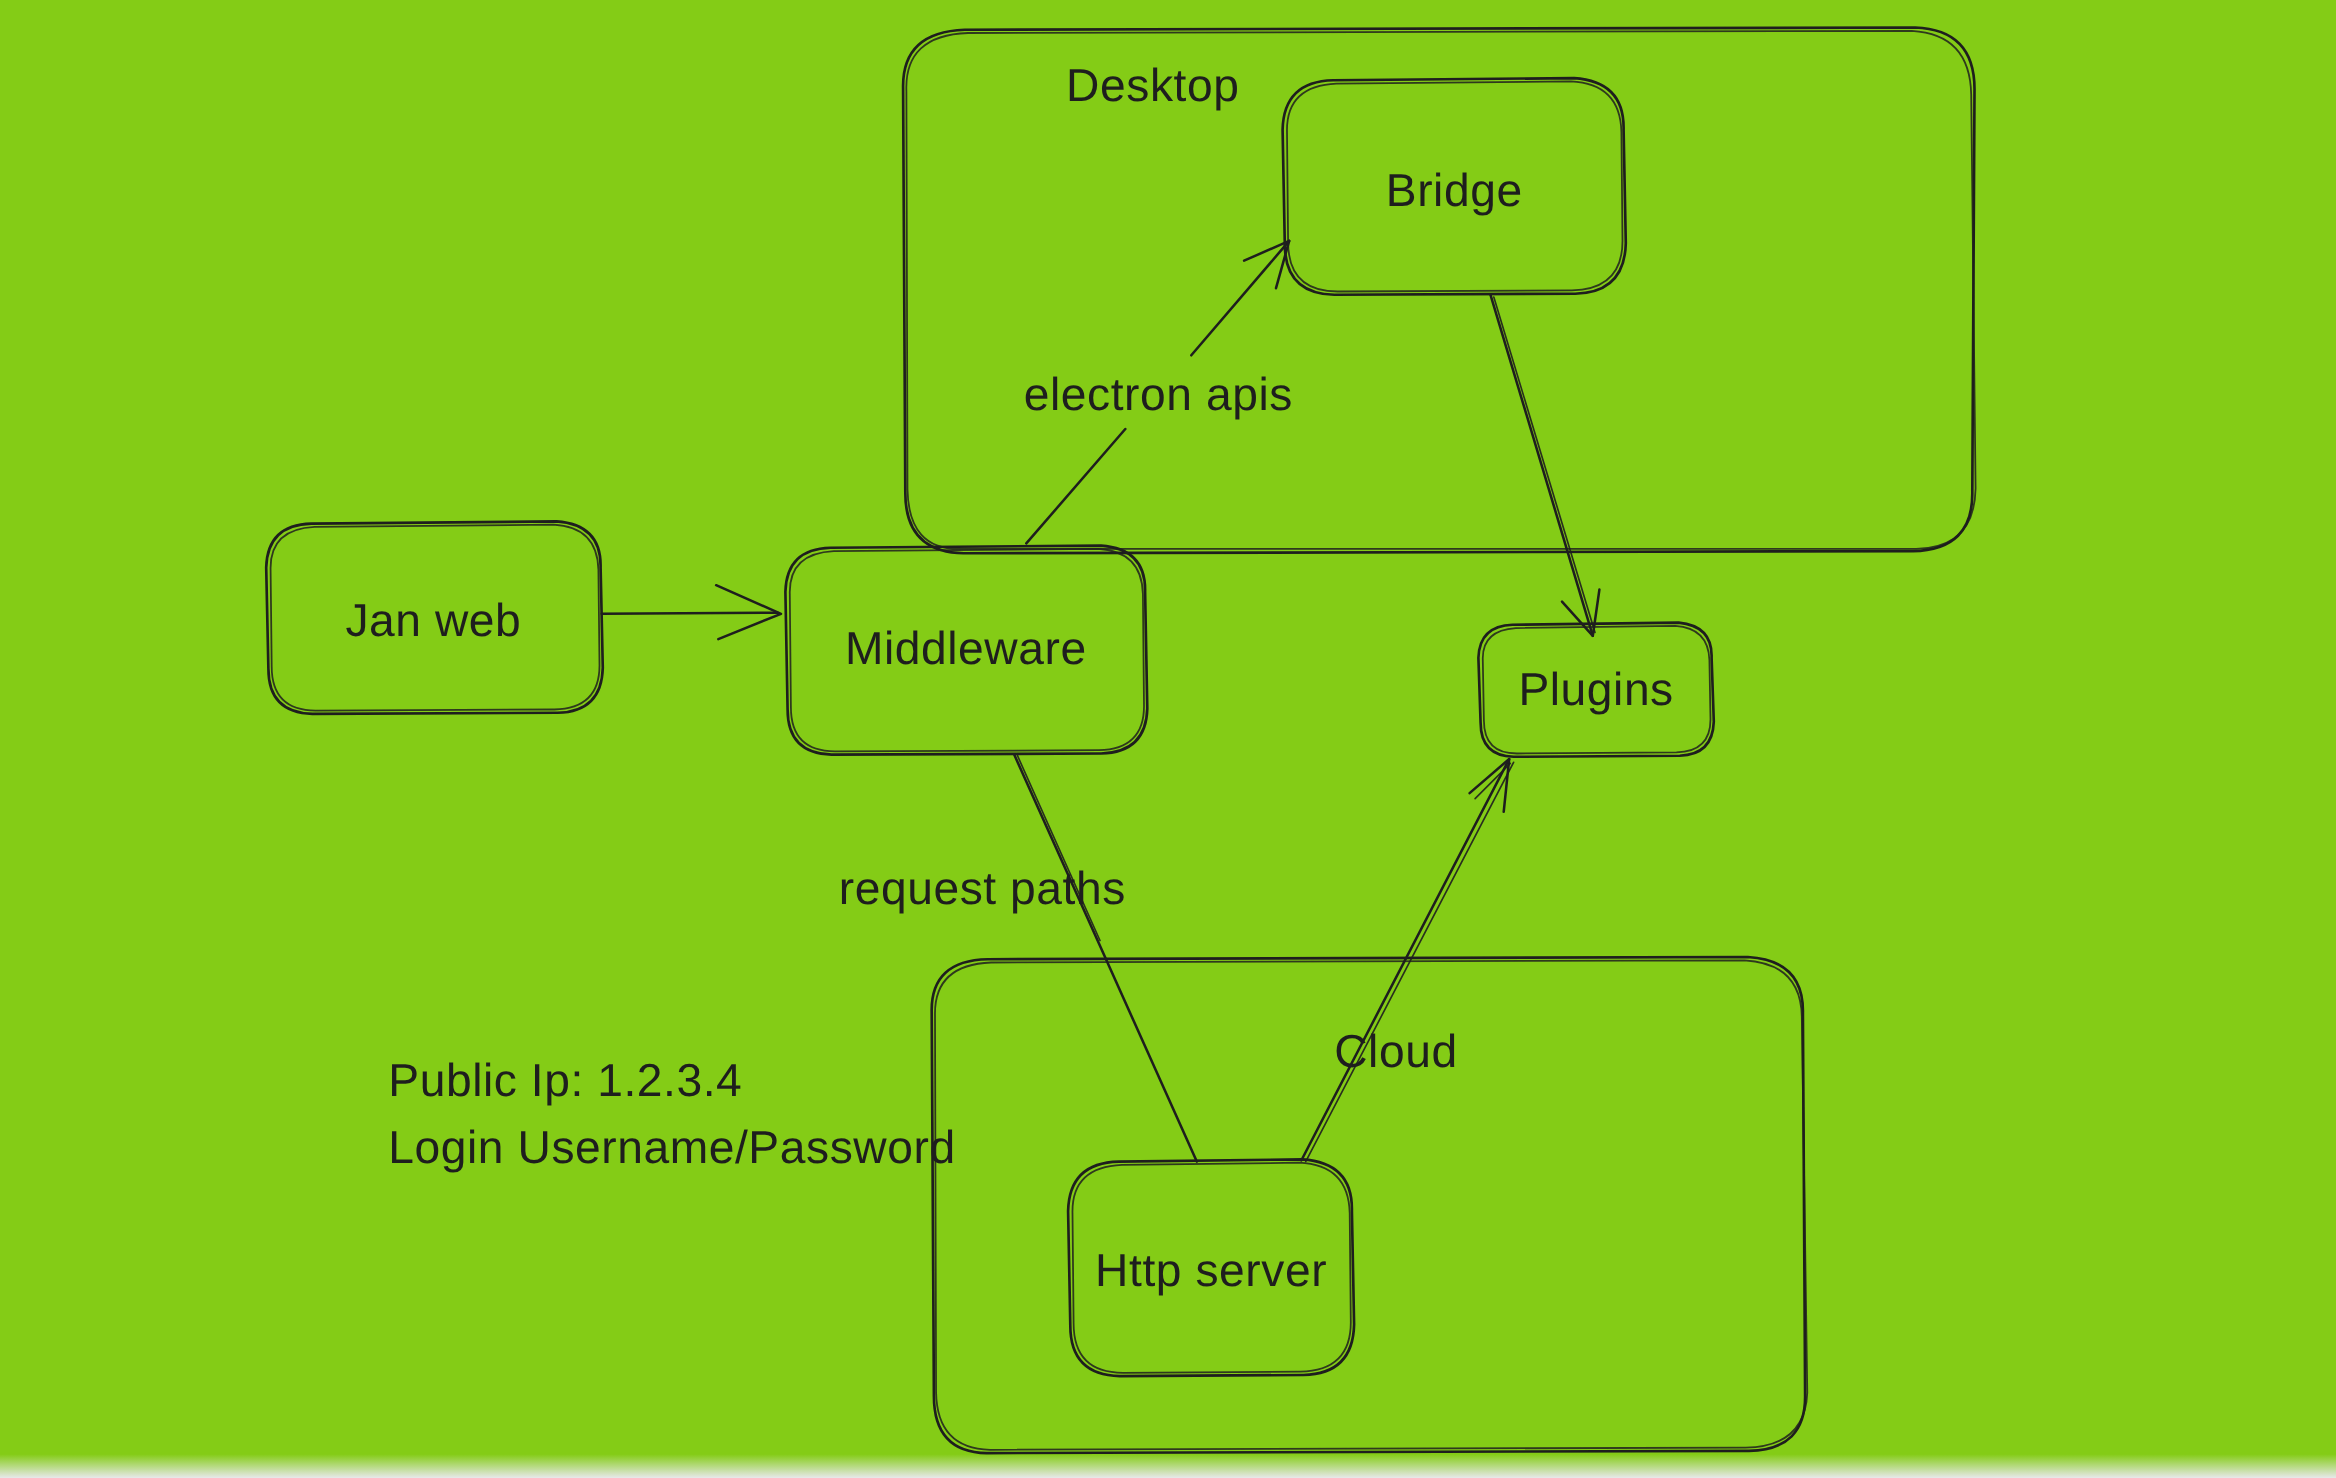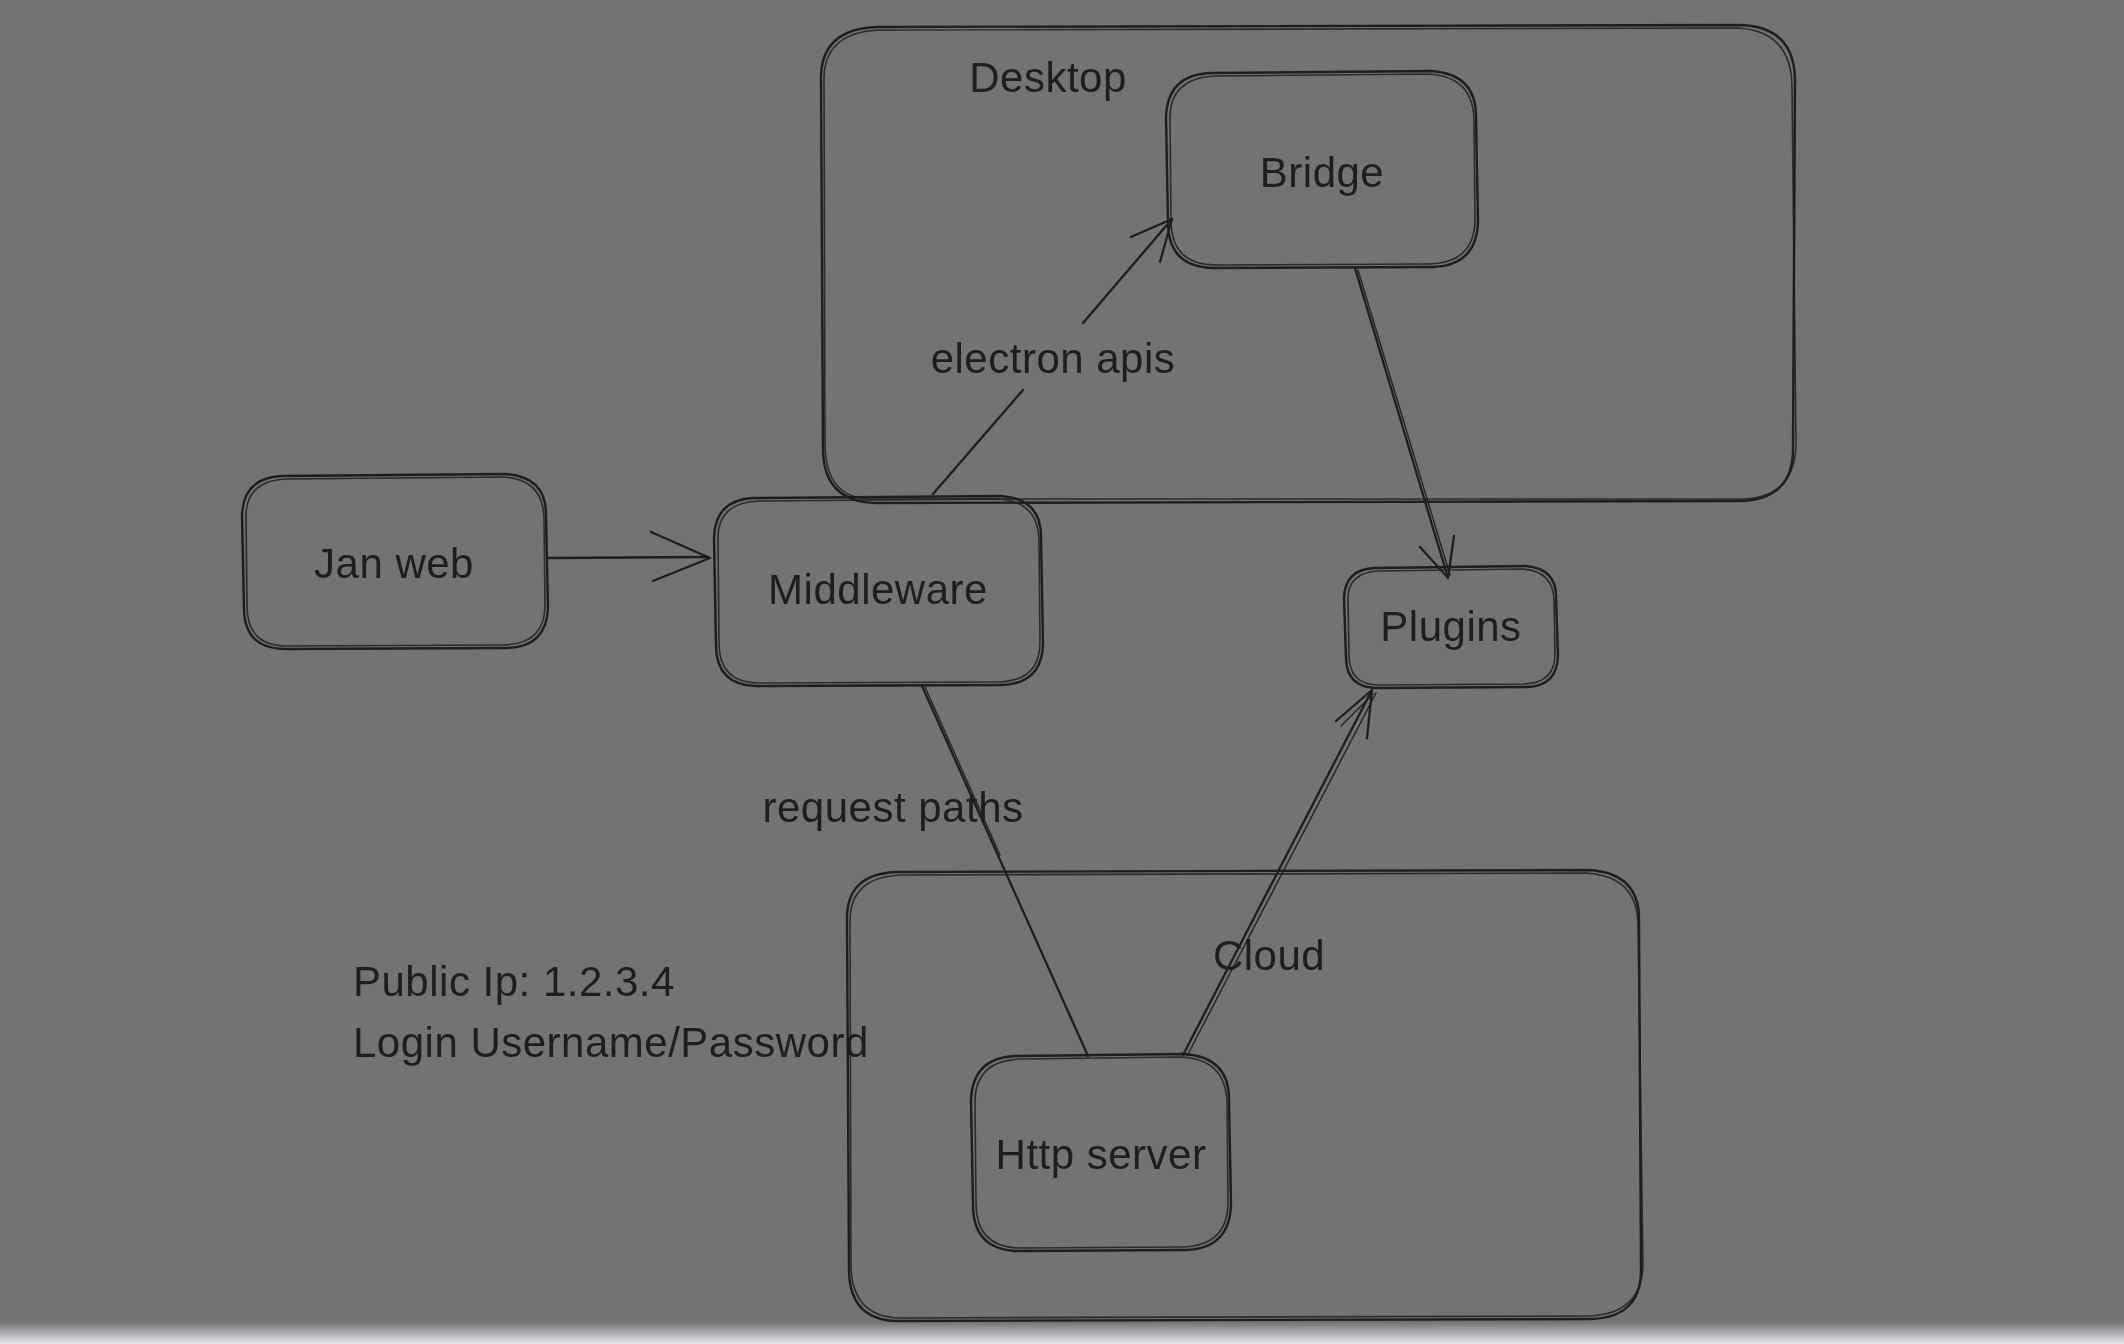--- a/index.html
+++ b/index.html
@@ -7,21 +7,21 @@
     padding: 0;
     background: #ffffff;
     width: 2124px;
     height: 1344px;
     overflow: hidden;
   }
   .stage {
     position: relative;
     width: 2124px;
     height: 1344px;
-    background: #737373;
+    background: #84cc16;
   }
   svg { display: block; }
   .shape {
     fill: none;
     stroke: #1e1e1e;
     stroke-width: 2.4;
     stroke-linecap: round;
     stroke-linejoin: round;
   }
   .shape2 {

